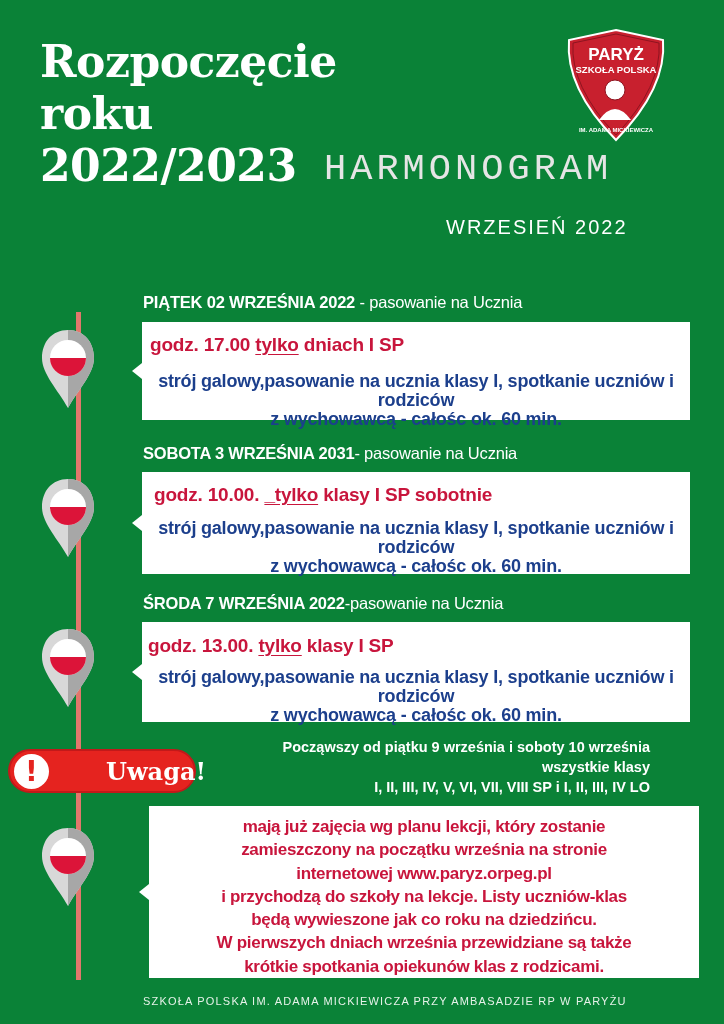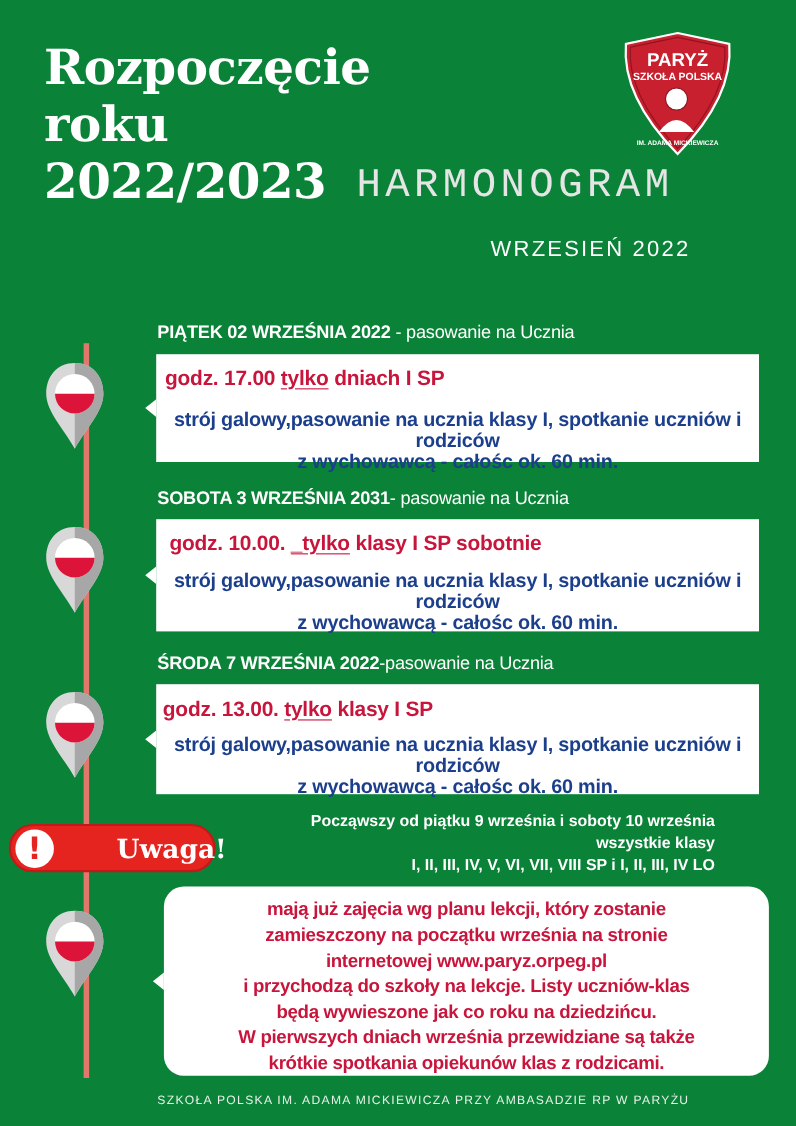--- a/index.html
+++ b/index.html
@@ -171,21 +171,21 @@
   <div class="circle">!</div>
   <div class="label">Uwaga!</div>
 </div>
 
 <div class="notice">
   <div>Począwszy od piątku 9 września i soboty 10 września</div>
   <div>wszystkie klasy</div>
   <div>I, II, III, IV, V, VI, VII, VIII SP  i  I, II, III, IV LO</div>
 </div>
 
-<div class="box box4" style="left:149px; top:806px; width:550px; height:172px;border-radius:18px;">
+<div class="box box4" style="left:149px; top:806px; width:550px; height:172px;">
   <div class="body">
     <div>mają już zajęcia wg planu lekcji, który zostanie</div>
     <div>zamieszczony na początku września na stronie</div>
     <div>internetowej  www.paryz.orpeg.pl</div>
     <div>i przychodzą do szkoły na lekcje. Listy uczniów-klas</div>
     <div>będą wywieszone jak co roku na dziedzińcu.</div>
     <div>W pierwszych dniach września przewidziane są także</div>
     <div>krótkie spotkania opiekunów klas z rodzicami.</div>
   </div>
 </div>

